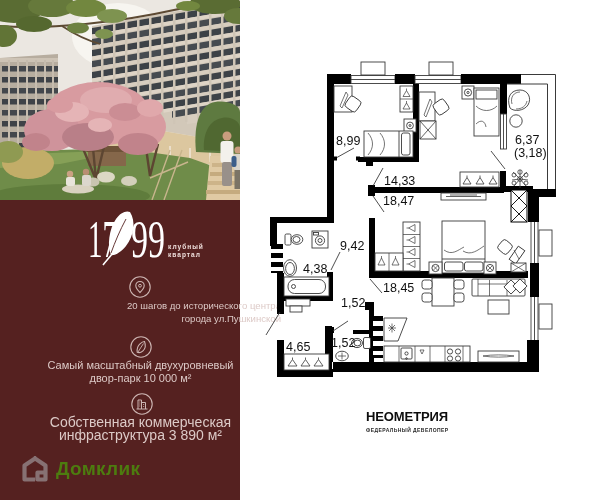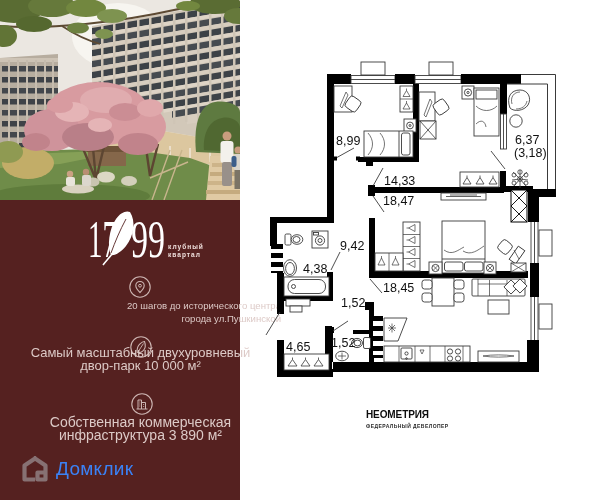--- a/index.html
+++ b/index.html
@@ -167,35 +167,35 @@
 </svg>
 
 <div class="abs" style="left:0;top:299px;width:281px;text-align:right;font-size:9.6px;line-height:13px;color:#ddcac7;">20 шагов до исторического центра<br>города ул.Пушкинской</div>
 
 <svg class="abs" style="left:130px;top:336px" width="22" height="22" viewBox="0 0 22 22">
   <circle cx="11" cy="11" r="10.2" fill="none" stroke="#cdb5b2" stroke-width="1.1"></circle>
   <path d="M14.5,5.5 C15.8,9 15.5,12.5 13,14.8 C11,16.6 8.5,16.8 7.2,16.2 C6.8,13 7.8,9.8 10,7.8 C11.5,6.4 13.2,5.6 14.5,5.5 Z" fill="none" stroke="#cdb5b2" stroke-width="1.1"></path>
   <path d="M13.5,7.5 C11.5,10.5 9.5,13.5 8,16" stroke="#cdb5b2" stroke-width="0.9" fill="none"></path>
 </svg>
 
-<div class="abs" style="left:0;top:346px;width:281px;text-align:center;font-size:13px;line-height:13px;color:#ddcac7;">Самый масштабный двухуровневый<br>двор-парк 10 000 м²</div>
+<div class="abs" style="left:0;top:359px;width:281px;text-align:center;font-size:11px;line-height:13px;color:#ddcac7;">Самый масштабный двухуровневый<br>двор-парк 10 000 м²</div>
 
 <svg class="abs" style="left:131px;top:393px" width="22" height="22" viewBox="0 0 22 22">
   <circle cx="11" cy="11" r="10.2" fill="none" stroke="#cdb5b2" stroke-width="1.1"></circle>
   <path d="M7,16 L7,7 L10.5,7 L10.5,16 M10.5,9.5 L14.5,9.5 L14.5,16 M5.5,16 L16.5,16" stroke="#cdb5b2" stroke-width="1" fill="none"></path>
   <path d="M8.2,9 L9.3,9 M8.2,11 L9.3,11 M8.2,13 L9.3,13 M12,11.5 L13.2,11.5 M12,13.5 L13.2,13.5" stroke="#cdb5b2" stroke-width="0.8"></path>
 </svg>
 
 <div class="abs" style="left:0;top:416px;width:281px;text-align:center;font-size:14px;line-height:13px;color:#ddcac7;">Собственная коммерческая<br>инфраструктура 3 890 м²</div>
 
 <div class="abs" style="left:22px;top:455px;width:200px;height:30px;">
   <svg class="abs" style="left:0;top:1px" width="26" height="26" viewBox="0 0 26 26">
     <path d="M13,2.5 L23.5,9.5 L23.5,23.5 L15.5,23.5 L15.5,16.5 L23,16.5 M13,2.5 L2.5,9.5 L2.5,23.5 L11,23.5" fill="none" stroke="#877173" stroke-width="4.2" stroke-linejoin="round" stroke-linecap="square"></path>
   </svg>
-  <span class="abs" style="left:34px;top:3px;font-size:19px;font-weight:normal;color:#3b82f6;letter-spacing:0.3px;">Домклик</span>
+  <span class="abs" style="left:34px;top:3px;font-size:19px;font-weight:bold;color:#4d7c0f;letter-spacing:0.3px;">Домклик</span>
 </div>
 
 <svg class="abs" style="left:0;top:0" width="600" height="500" viewBox="0 0 600 500">
 <g fill="#000">
 
   <rect x="327" y="74" width="7" height="143"></rect>
 
   <rect x="327" y="74" width="24" height="10"></rect>
 
   <g fill="none" stroke="#3a3a3a" stroke-width="0.9">
@@ -497,15 +497,15 @@
 
   <text x="383" y="291.5">18,45</text>
 
   <text x="331" y="346.5">1,52</text>
 
   <text x="286" y="350.5">4,65</text>
 </g>
 </svg>
 
 <div class="abs" style="left:366px;top:409px;width:120px;">
-  <div style="font-size:10px;font-weight:800;color:#0d0d0d;letter-spacing:-0.1px;font-family:'Liberation Sans',sans-serif;">НЕОМЕТРИЯ</div>
+  <div style="font-size:13px;font-weight:800;color:#0d0d0d;letter-spacing:-0.1px;font-family:'Liberation Sans',sans-serif;">НЕОМЕТРИЯ</div>
   <div style="font-size:5px;font-weight:bold;color:#2a2a2a;letter-spacing:0.45px;margin-top:2.5px;">ФЕДЕРАЛЬНЫЙ ДЕВЕЛОПЕР</div>
 </div>
 
 </body></html>

